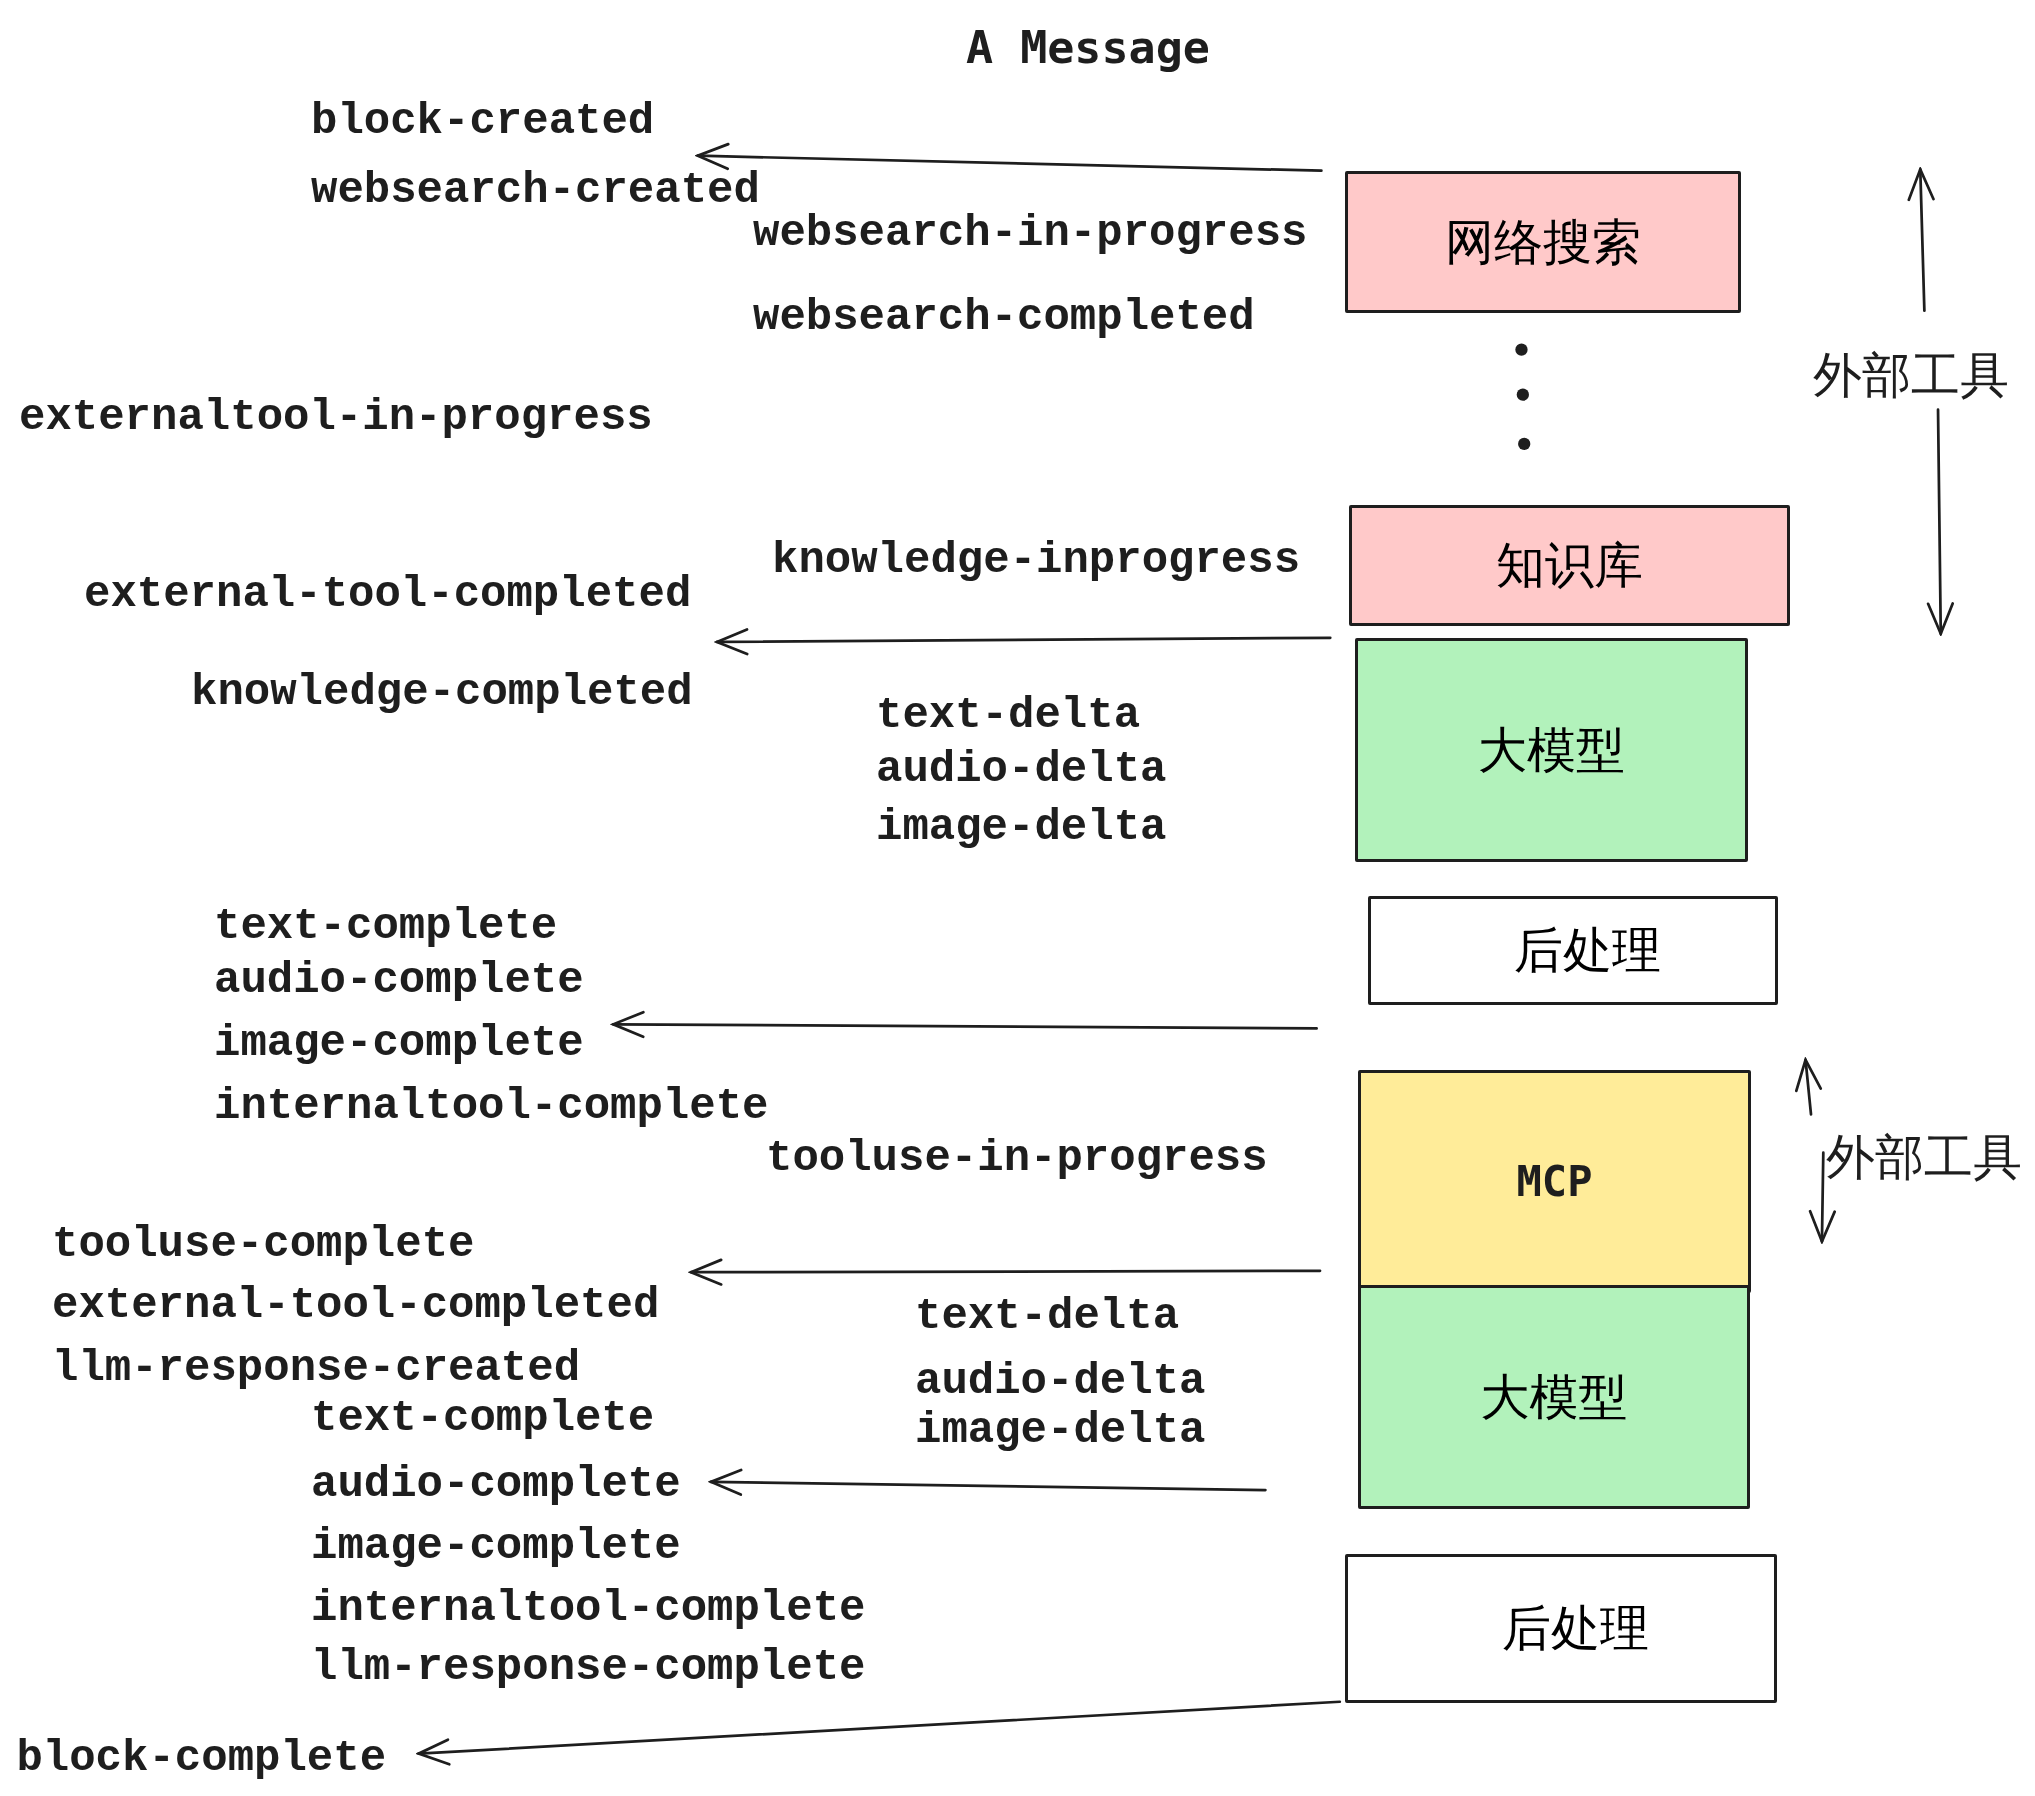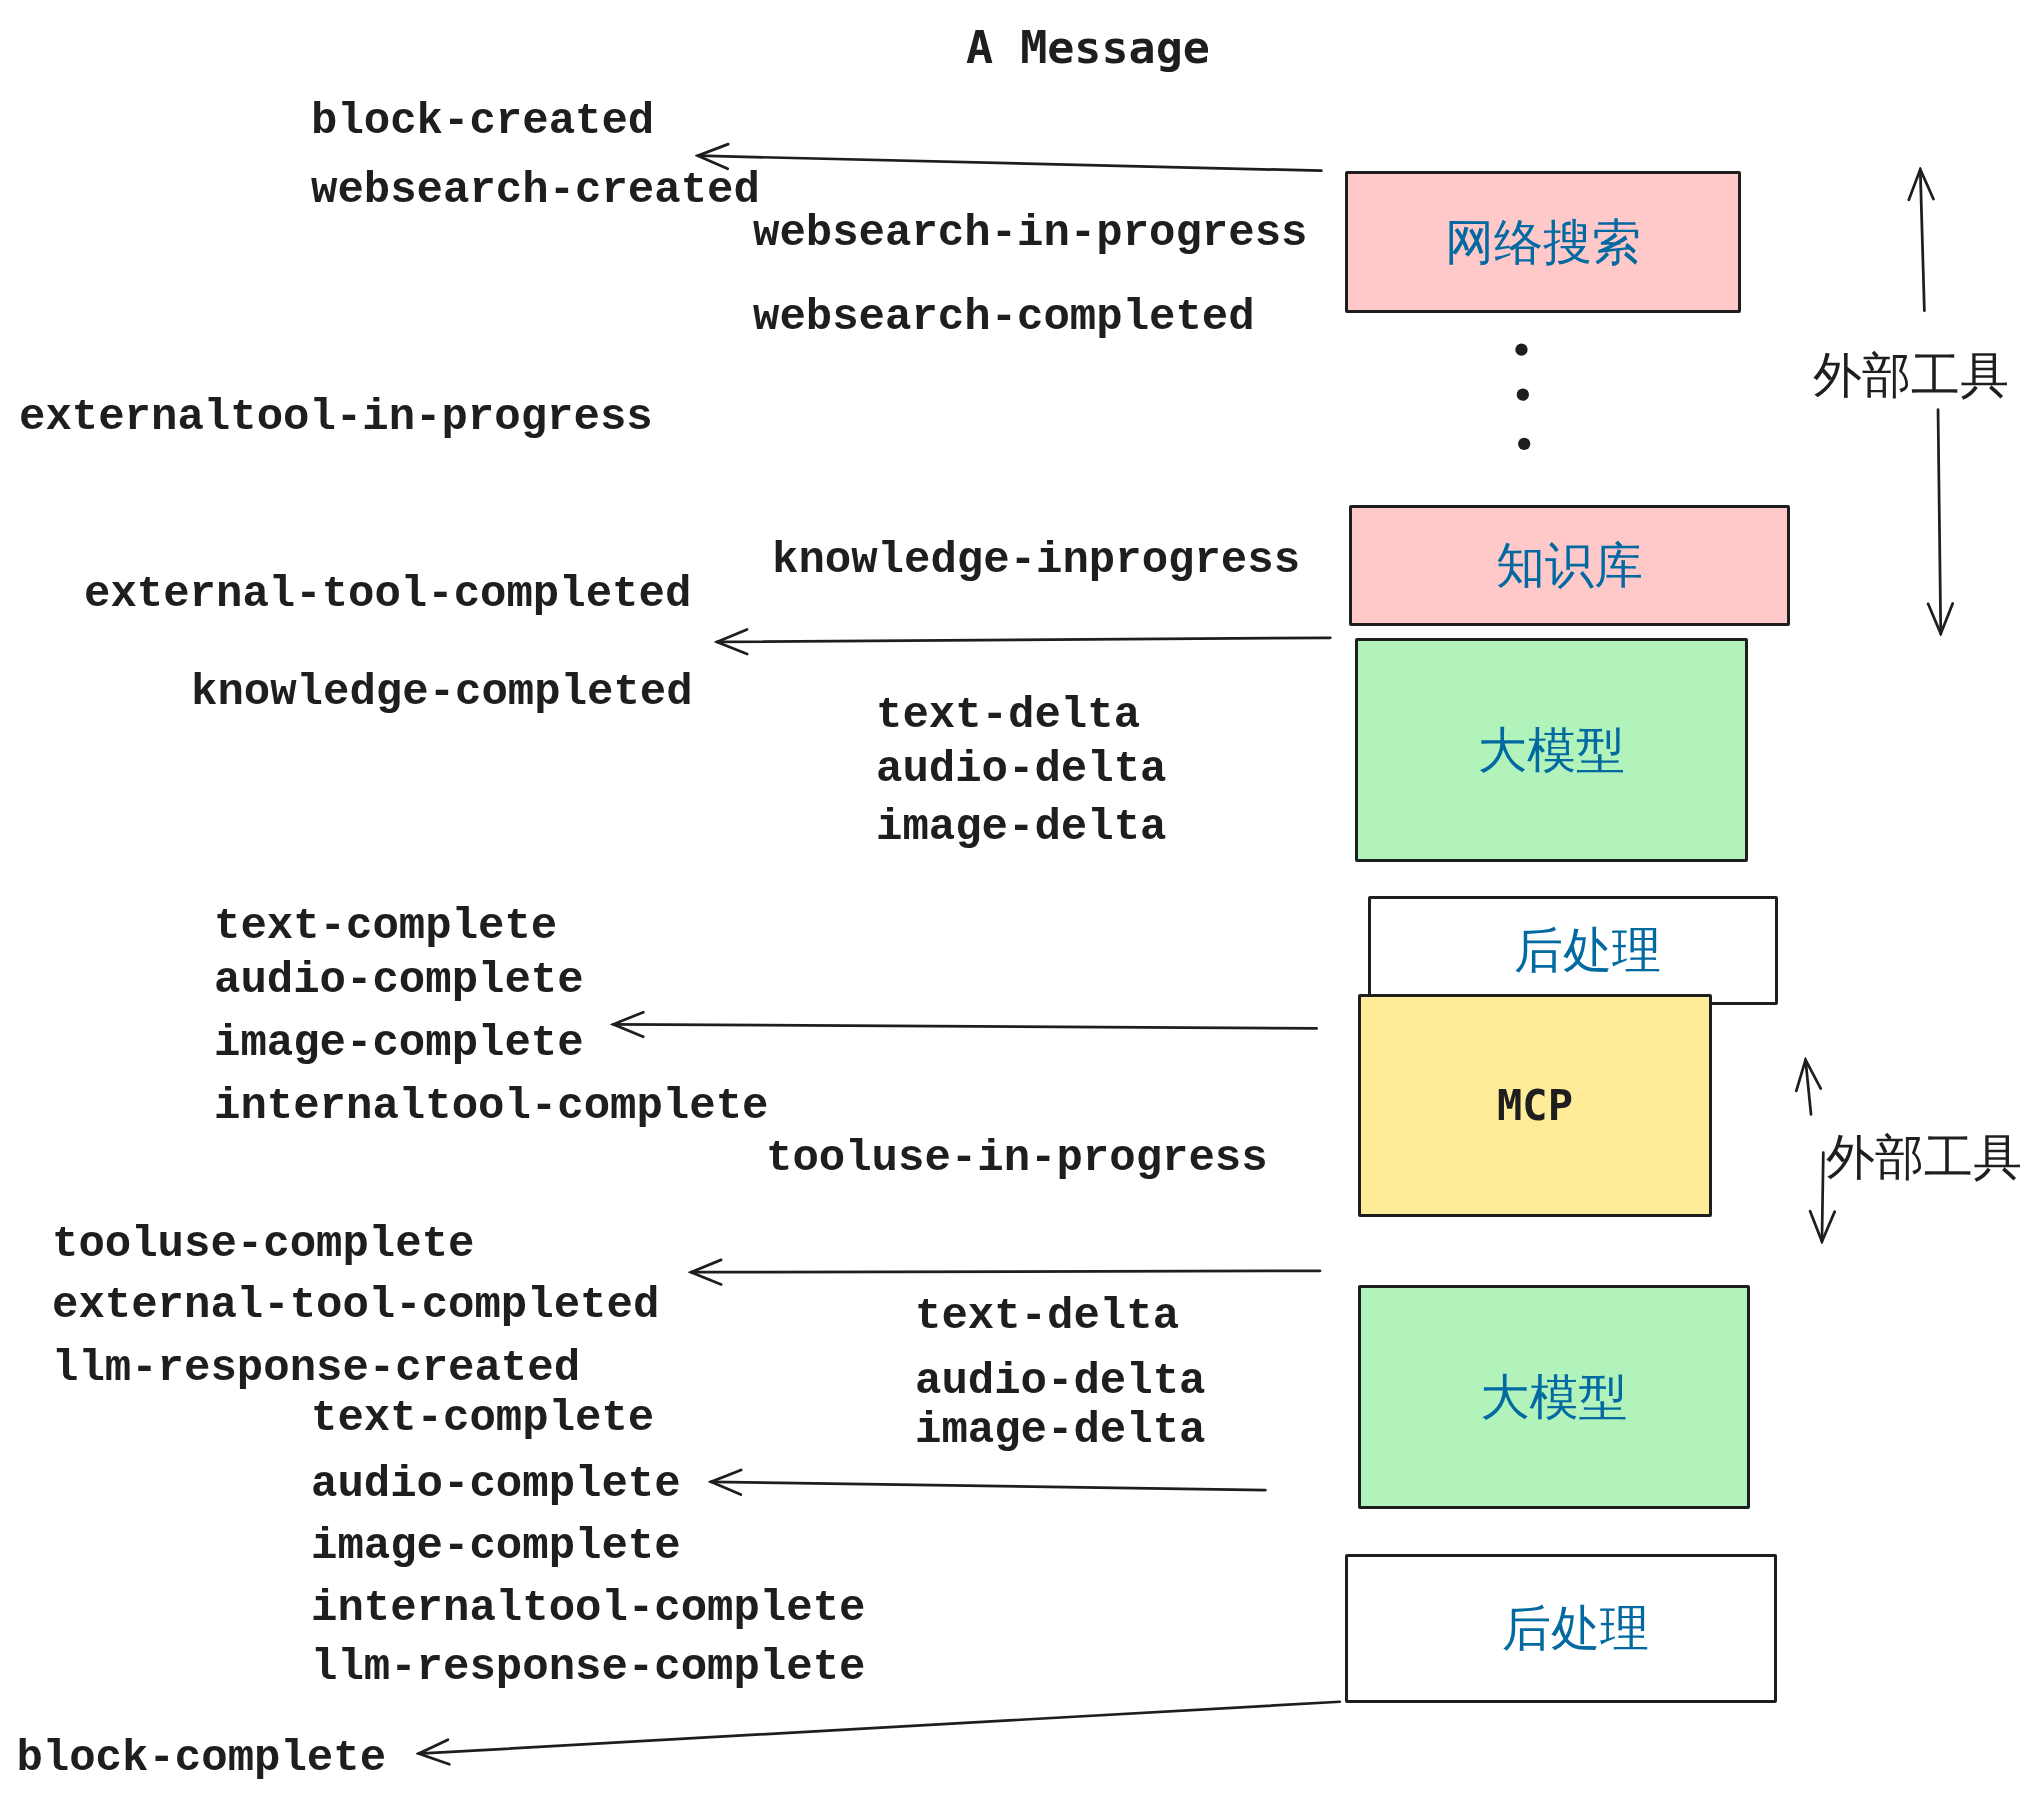--- a/index.html
+++ b/index.html
@@ -36,21 +36,21 @@
     display:flex;
     align-items:center;
     justify-content:center;
     box-sizing:border-box;
   }
   .box .cjk{
     font-family:"DejaVu Sans", sans-serif;
     font-size:49px;
     font-weight:500;
     line-height:1;
-    color:#0369a1;
+    color:#000000;
     white-space:nowrap;
   }
   .box .latin{
     font-family:"DejaVu Sans Mono", monospace;
     font-size:42px;
     font-weight:600;
     line-height:1;
     color:#1e1e1e;
     white-space:nowrap;
   }
@@ -114,21 +114,21 @@
     </div>
   <div class="box fill-pink" style="left:1349px;top:505px;width:441px;height:121px">
       <span class="cjk">知识库</span>
     </div>
   <div class="box fill-green" style="left:1355px;top:638px;width:393px;height:224px">
       <span class="cjk">大模型</span>
     </div>
   <div class="box fill-white" style="left:1368px;top:896px;width:410px;height:109px">
       <span class="cjk">后处理</span>
     </div>
-  <div class="box fill-yellow" style="left:1358px;top:994px;width:354px;height:223px">
+  <div class="box fill-yellow" style="left:1358px;top:1070px;width:393px;height:223px">
       <span class="latin">MCP</span>
     </div>
   <div class="box fill-green" style="left:1358px;top:1285px;width:392px;height:224px">
       <span class="cjk">大模型</span>
     </div>
   <div class="box fill-white" style="left:1345px;top:1554px;width:432px;height:149px">
       <span class="cjk">后处理</span>
     </div>
 
   <div class="ev" style="left:311px;top:99px">block-created</div>

